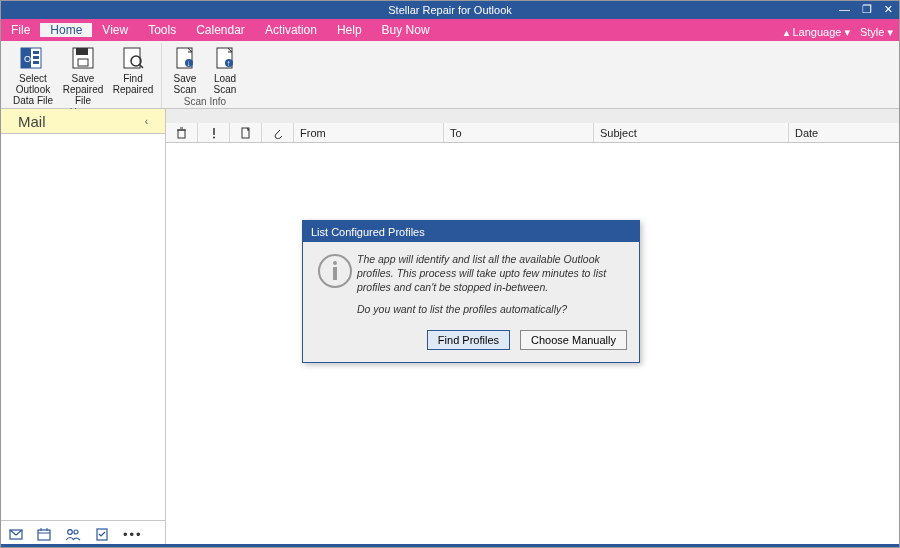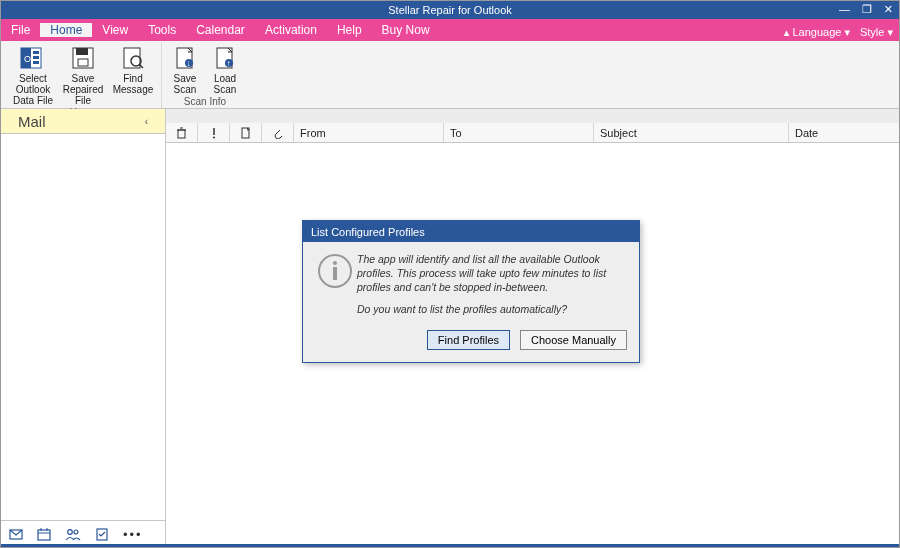--- a/index.html
+++ b/index.html
@@ -98,21 +98,21 @@
         <div class="lbl">Save
 Repaired File</div>
       </div>
       <div class="ribbon-btn">
         <svg width="26" height="26">
             <rect x="4" y="3" width="16" height="20" fill="#fff" stroke="#333"></rect>
             <circle cx="16" cy="16" r="5" fill="none" stroke="#333" stroke-width="1.5"></circle>
             <line x1="19" y1="19" x2="23" y2="23" stroke="#333" stroke-width="1.5"></line>
           </svg>
         <div class="lbl">Find
-Message</div>
+Repaired</div>
       </div>
     </div>
     <div class="grplabel">Home</div>
   </div>
   <div class="ribbon-group">
     <div class="ribbon-row">
       <div class="ribbon-btn" style="width:38px">
         <svg width="24" height="26">
             <rect x="4" y="3" width="15" height="20" fill="#fff" stroke="#333"></rect>
             <polyline points="15,3 19,7 15,7" fill="#ddd" stroke="#333"></polyline>

